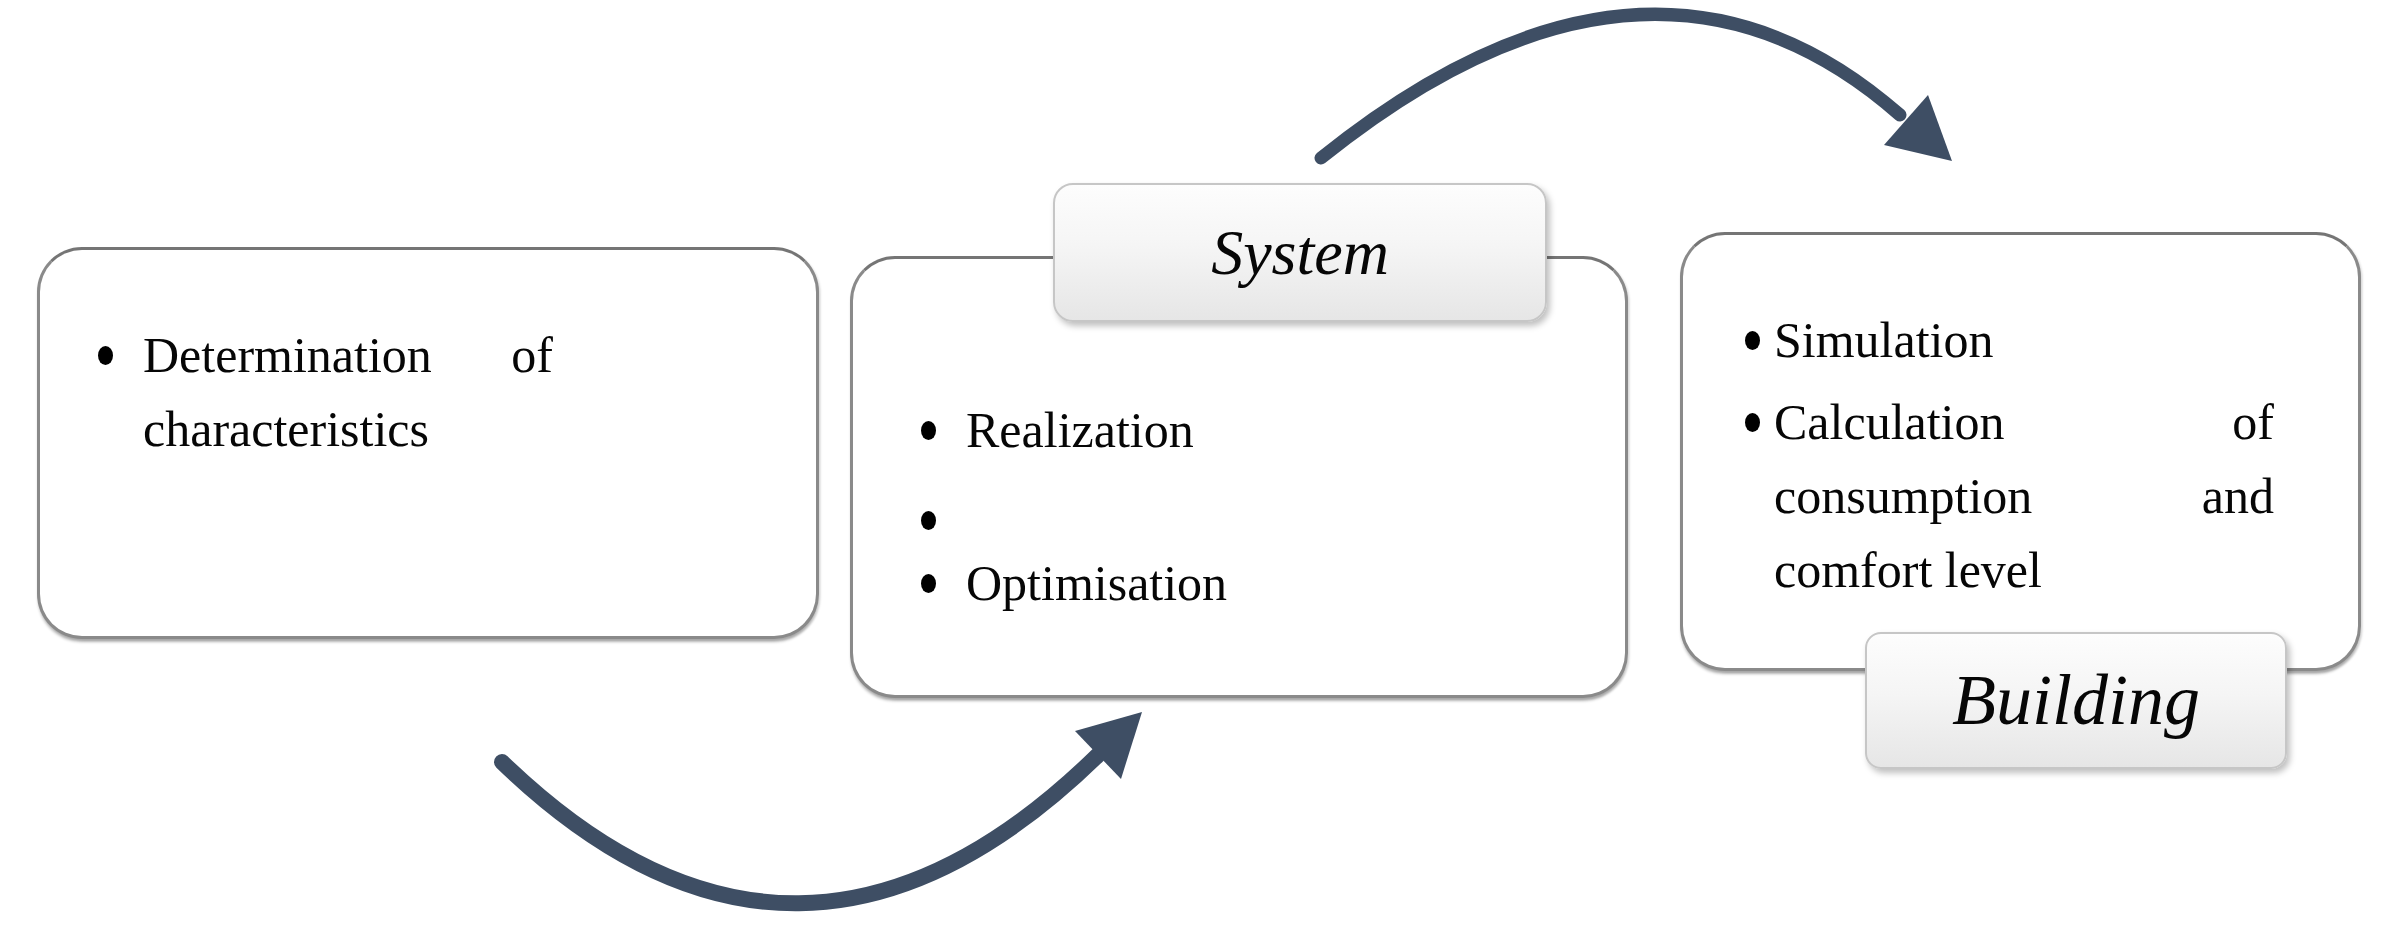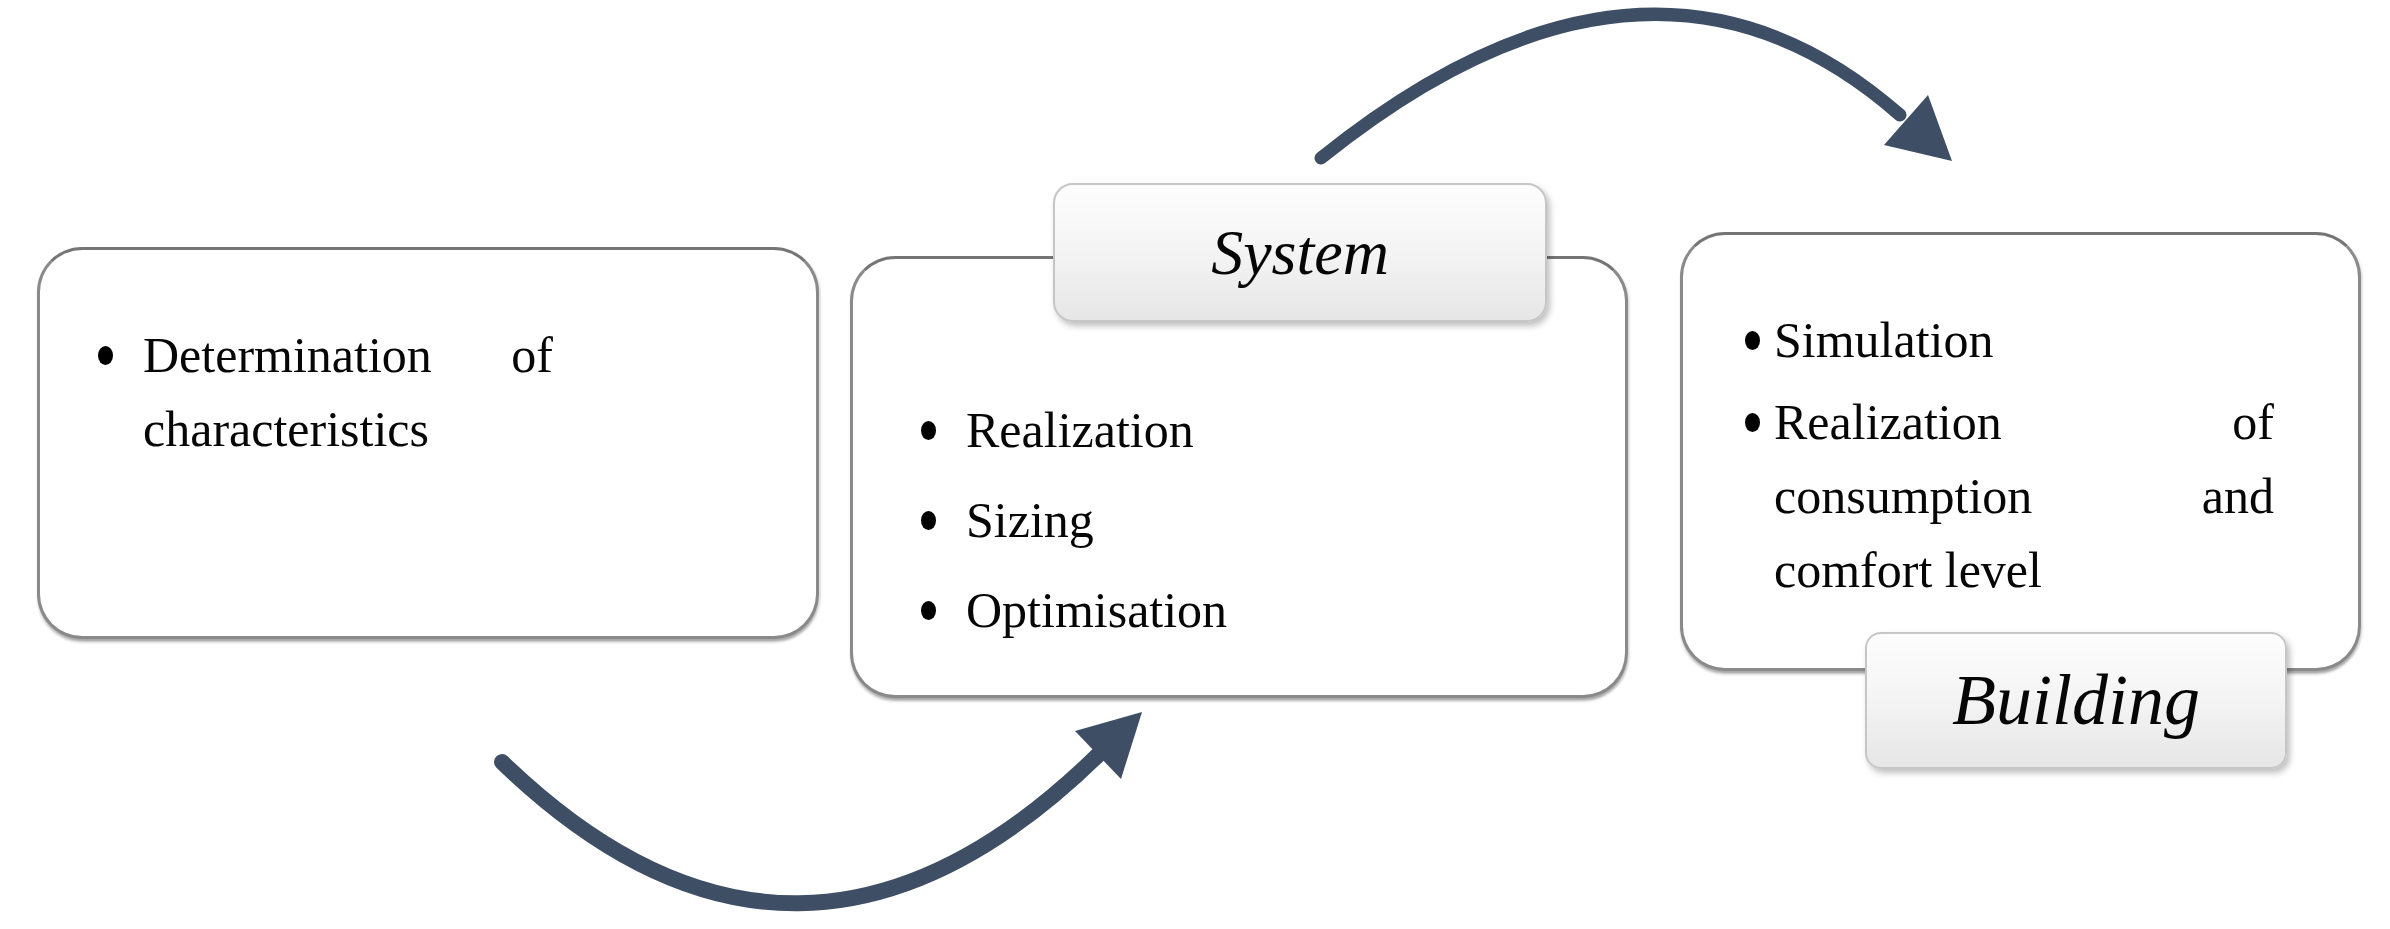--- a/index.html
+++ b/index.html
@@ -107,36 +107,35 @@
     </li>
   </ul>
 
   <ul class="bullets" id="list-system">
     <li>
       <span class="bullet-dot"></span>
       <span class="bullet-text">Realization</span>
     </li>
     <li>
       <span class="bullet-dot"></span>
-      <span class="bullet-text">Sizing</span>
     </li>
     <li>
       <span class="bullet-dot"></span>
       <span class="bullet-text">Optimisation</span>
     </li>
   </ul>
 
   <ul class="bullets" id="list-building">
     <li>
       <span class="bullet-dot"></span>
       <span class="bullet-text">Simulation</span>
     </li>
     <li>
       <span class="bullet-dot"></span>
-      <span class="bullet-text">Realization of consumption and comfort level</span>
+      <span class="bullet-text">Calculation of consumption and comfort level</span>
     </li>
   </ul>
 
   <div class="stage-label" id="label-system">
     <span>System</span>
   </div>
   <div class="stage-label" id="label-building">
     <span>Building</span>
   </div>
 

